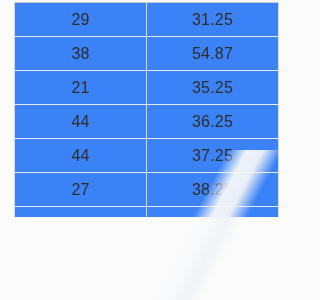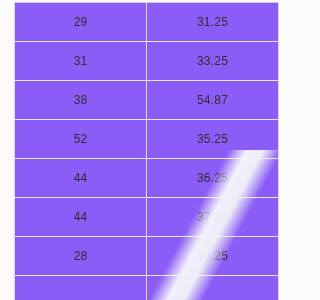--- a/index.html
+++ b/index.html
@@ -52,29 +52,29 @@
     table-layout: fixed;
     background: #ffffff;
   }
 
   table.size-table td {
     height: 34px;
     box-sizing: border-box;
     text-align: center;
     vertical-align: middle;
     color: #2e2e2e;
-    font-size: 12px;
+    font-size: 16px;
     font-family: "Liberation Sans", sans-serif;
     font-weight: 400;
     letter-spacing: 0.2px;
-    background: #8b5cf6;
+    background: #3b82f6;
     border-left: 1px solid #d9d9d9;
     border-right: 1px solid #d9d9d9;
     border-bottom: 1px solid #e8e8e8;
-    padding: 12px;
+    padding: 3px;
   }
 
   table.size-table tr:first-child td {
     border-top: 1px solid #c8c8c8;
   }
 
   table.size-table td.col-left  { width: 132px; }
   table.size-table td.col-right { width: 132px; margin-left: 21px; }
 
   
@@ -93,47 +93,43 @@
   <div id="table-wrap">
     <table class="size-table">
       <tbody>
 
         <tr>
           <td class="col-left">29</td>
           <td class="col-right">31.25</td>
         </tr>
 
 
-        <tr>
-          <td class="col-left">31</td>
-          <td class="col-right">33.25</td>
-        </tr>
 
         <tr>
           <td class="col-left">38</td>
           <td class="col-right">54.87</td>
         </tr>
 
         <tr>
-          <td class="col-left">52</td>
+          <td class="col-left">21</td>
           <td class="col-right">35.25</td>
         </tr>
 
         <tr>
           <td class="col-left">44</td>
           <td class="col-right">36.25</td>
         </tr>
 
         <tr>
           <td class="col-left">44</td>
           <td class="col-right">37.25</td>
         </tr>
 
         <tr>
-          <td class="col-left">28</td>
+          <td class="col-left">27</td>
           <td class="col-right">38.25</td>
         </tr>
 
         <tr class="partial-row">
           <td class="col-left"></td>
           <td class="col-right"></td>
         </tr>
 
       </tbody>
     </table>

